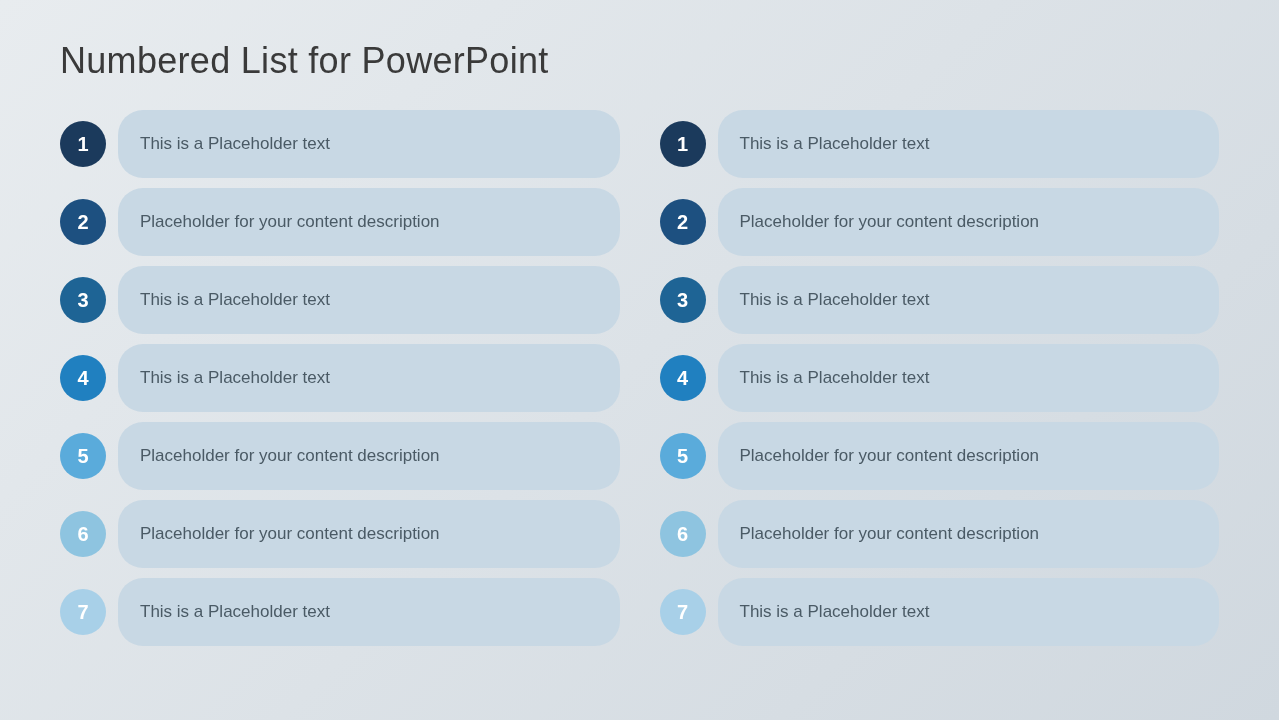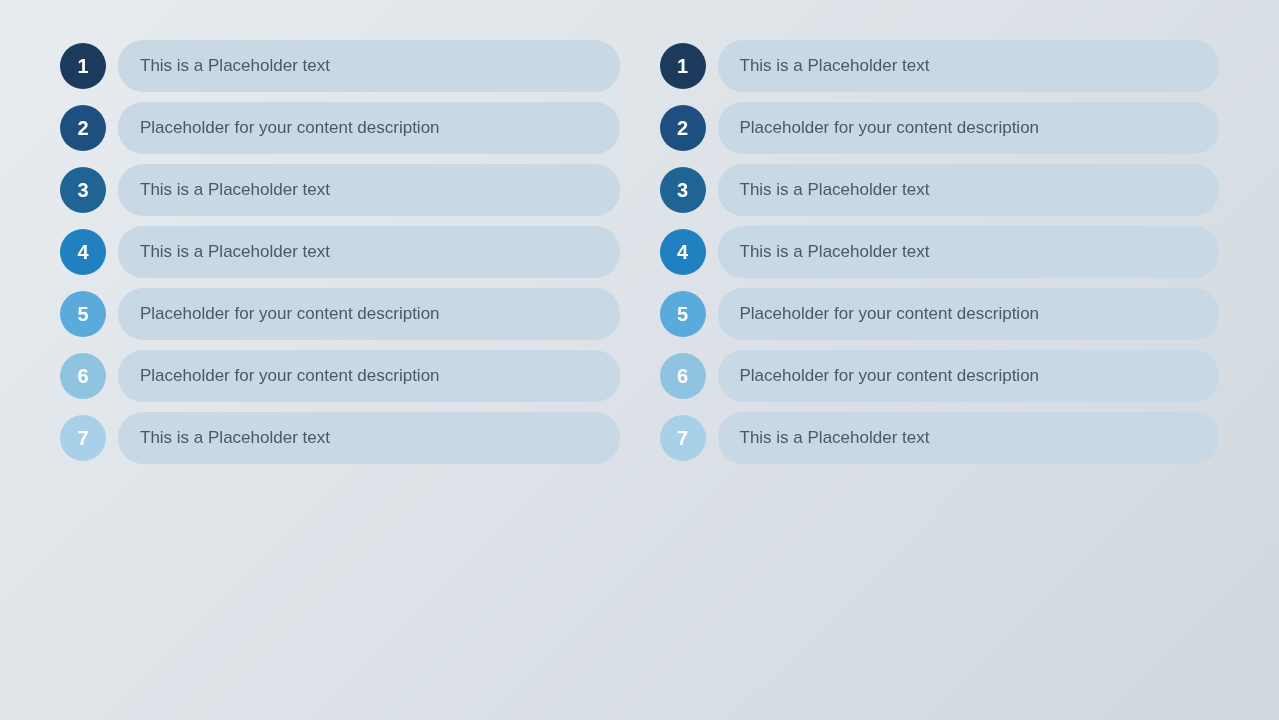--- a/index.html
+++ b/index.html
@@ -65,32 +65,33 @@
     .n3 { background-color: #1e6495; }
     .n4 { background-color: #2080c0; }
     .n5 { background-color: #5aabdb; }
     .n6 { background-color: #8ec4e0; }
     .n7 { background-color: #a8d0e8; }
 
     .text-pill {
       flex: 1;
       background-color: #c8d8e4;
       border-radius: 25px;
-      padding: 16px 22px;
+      padding: 24px 22px;
       font-size: 17px;
       color: #4a5a65;
       display: flex;
       align-items: center;
       min-height: 48px;
     }
   </style>
 </head>
 <body>
 
 <div class="slide">
+  <h1 class="title">Numbered List for PowerPoint</h1>
 
   <div class="columns">
     <div class="column" id="left-col">
         <div class="list-item">
           <div class="number-circle n1">1</div>
           <div class="text-pill">This is a Placeholder text</div>
         </div>
         <div class="list-item">
           <div class="number-circle n2">2</div>
           <div class="text-pill">Placeholder for your content description</div>

